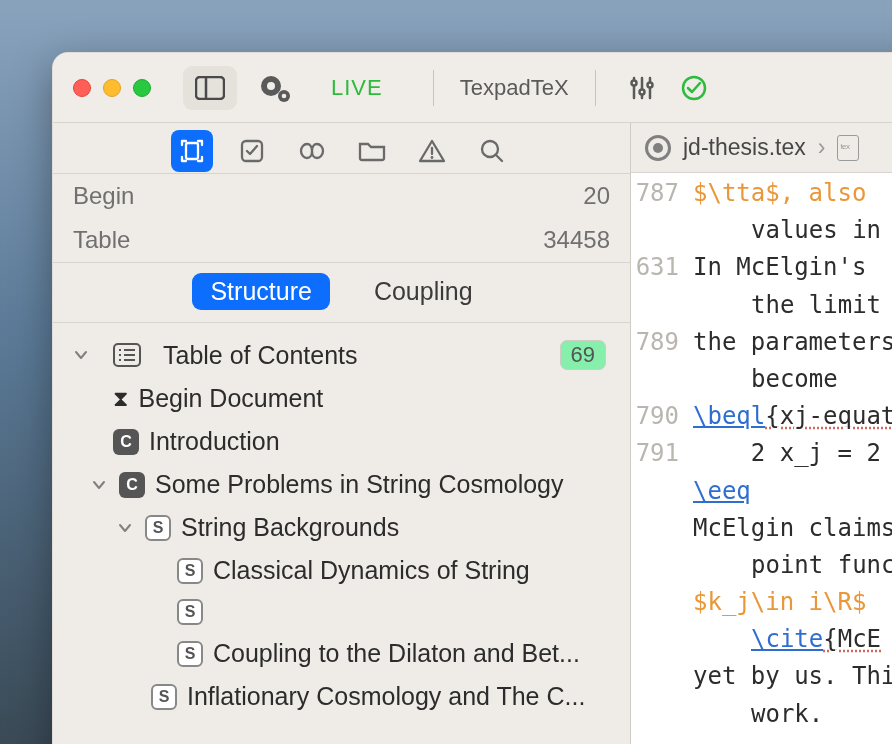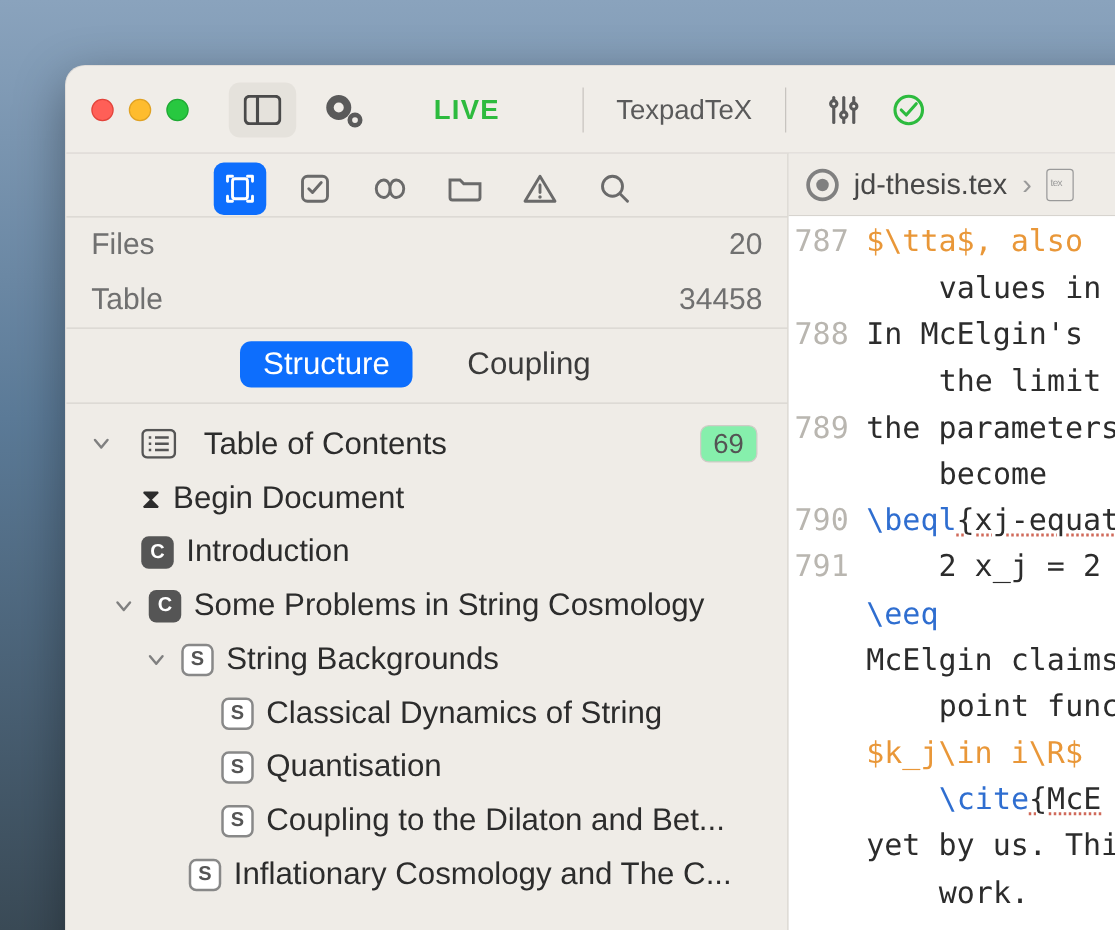--- a/index.html
+++ b/index.html
@@ -17,21 +17,21 @@
   .traffic { display: flex; gap: 12px; margin-right: 20px; }
   .dot { width: 18px; height: 18px; border-radius: 50%; }
   .dot.red { background: #ff5f57; border: 1px solid #e3443b; }
   .dot.yellow { background: #febc2e; border: 1px solid #e0a223; }
   .dot.green { background: #28c840; border: 1px solid #1faa34; }
   .btn-icon {
     width: 54px; height: 44px; border-radius: 9px; display: flex; align-items: center; justify-content: center;
     background: #e5e2dc; color: #4a4a4a;
   }
   .tool-group { display: flex; gap: 8px; align-items: center; }
-  .live { color: #2dbb3e; font-weight: 700; font-size: 22px; letter-spacing: 1px; margin: 0 40px; text-align: center; }
+  .live { color: #2dbb3e; font-weight: 400; font-size: 22px; letter-spacing: 1px; margin: 0 24px; text-align: center; }
   .sep { width: 1px; height: 36px; background: #c7c4bf; margin: 0 14px; }
   .engine { color: #5a5a5a; font-size: 22px; }
   .plain-icon { color: #5a5a5a; display:flex; align-items:center; justify-content:center; width:40px; height:40px; }
 
   .content { display: flex; height: calc(100% - 70px); }
   .sidebar { width: 578px; background: #efece7; display: flex; flex-direction: column; border-right: 1px solid #cfccc6; }
   .side-tools {
     height: 50px; display: flex; align-items: center; justify-content: center; gap: 18px; padding-top: 6px;
   }
   .side-tools .tbtn {
@@ -69,21 +69,21 @@
   .record { width:26px; height:26px; border:3px solid #808080; border-radius:50%; position:relative; }
   .record::after { content:''; position:absolute; inset:5px; background:#808080; border-radius:50%; }
   .chev-bc { color:#9a9a9a; }
   .file-icon { width:22px; height:26px; border:1.5px solid #9a9a9a; border-radius:3px; position:relative; }
   .file-icon::before { content:'tex'; position:absolute; font-size:8px; top:6px; left:2px; color:#9a9a9a; letter-spacing:-.5px; }
 
   .editor { flex:1; background:#fff; font-family: "Menlo", "Monaco", monospace; font-size:24px; line-height:1.55; display:flex; }
   .gutter { width:58px; text-align:right; color:#b9b6b0; padding: 2px 10px 0 0; user-select:none; }
   .code { flex:1; padding: 2px 0 0 4px; white-space: pre; color:#2c2c2c; overflow:hidden; }
   .m-orange { color:#e99738;text-align:right; }
-  .m-blue { color:#2f6ed0; }
+  .m-blue { color:#2f6ed0;text-decoration:underline; }
   .m-var { color:#2c2c2c; text-decoration: underline dotted #d06a5a; text-underline-offset: 3px; }
   .indent { padding-left: 58px; display:block; }
 </style>
 </head>
 <body>
 
 <div class="window">
   <div class="titlebar">
     <div class="traffic">
       <div class="dot red"></div>
@@ -167,21 +167,21 @@
         <div class="tbtn">
           <svg width="26" height="26" viewBox="0 0 26 26">
               <circle cx="11" cy="11" r="8" fill="none" stroke="#6a6a6a" stroke-width="2.3"></circle>
               <line x1="17" y1="17" x2="23" y2="23" stroke="#6a6a6a" stroke-width="2.3" stroke-linecap="round"></line>
             </svg>
         </div>
       </div>
 
       <div class="stats">
         <div class="stat-row">
-          <span>Files</span>
+          <span>Begin</span>
           <span>20</span>
         </div>
         <div class="stat-row">
           <span>Table</span>
           <span>34458</span>
         </div>
       </div>
 
       <div class="tabs">
         <div class="tab active">Structure</div>
@@ -237,21 +237,20 @@
           <span class="sq s">S</span>
           <span>String Backgrounds</span>
         </div>
 
         <div class="row pad3">
           <span class="sq s">S</span>
           <span class="ellip">Classical Dynamics of String</span>
         </div>
         <div class="row pad3">
           <span class="sq s">S</span>
-          <span>Quantisation</span>
         </div>
         <div class="row pad3">
           <span class="sq s">S</span>
           <span class="ellip">Coupling to the Dilaton and Bet...</span>
         </div>
         <div class="row" style="padding-left:92px">
           <span class="sq s">S</span>
           <span class="ellip">Inflationary Cosmology and The C...</span>
         </div>
       </div>
@@ -260,21 +259,21 @@
     <div style="flex:1; display:flex; flex-direction:column; background:#fff;">
       <div class="editor-bc">
         <span class="record"></span>
         <span>jd-thesis.tex</span>
         <span class="chev-bc">›</span>
         <span class="file-icon"></span>
       </div>
       <div class="editor">
         <div class="gutter">
 <span>787</span><br><br>
-<span>788</span><br><br>
+<span>631</span><br><br>
 <span>789</span><br><br>
 <span>790</span><br>
 <span>791</span>
         </div>
         <div class="code"><span class="m-orange">$\tta$, also </span>
 <span class="indent">values in </span><span>In McElgin's </span>
 <span class="indent">the limit </span><span>the parameters</span>
 <span class="indent">become</span><span class="m-blue">\beql</span><span class="m-var">{xj-equat</span>
 <span>    2 x_j = 2</span>
 <span class="m-blue">\eeq</span>

